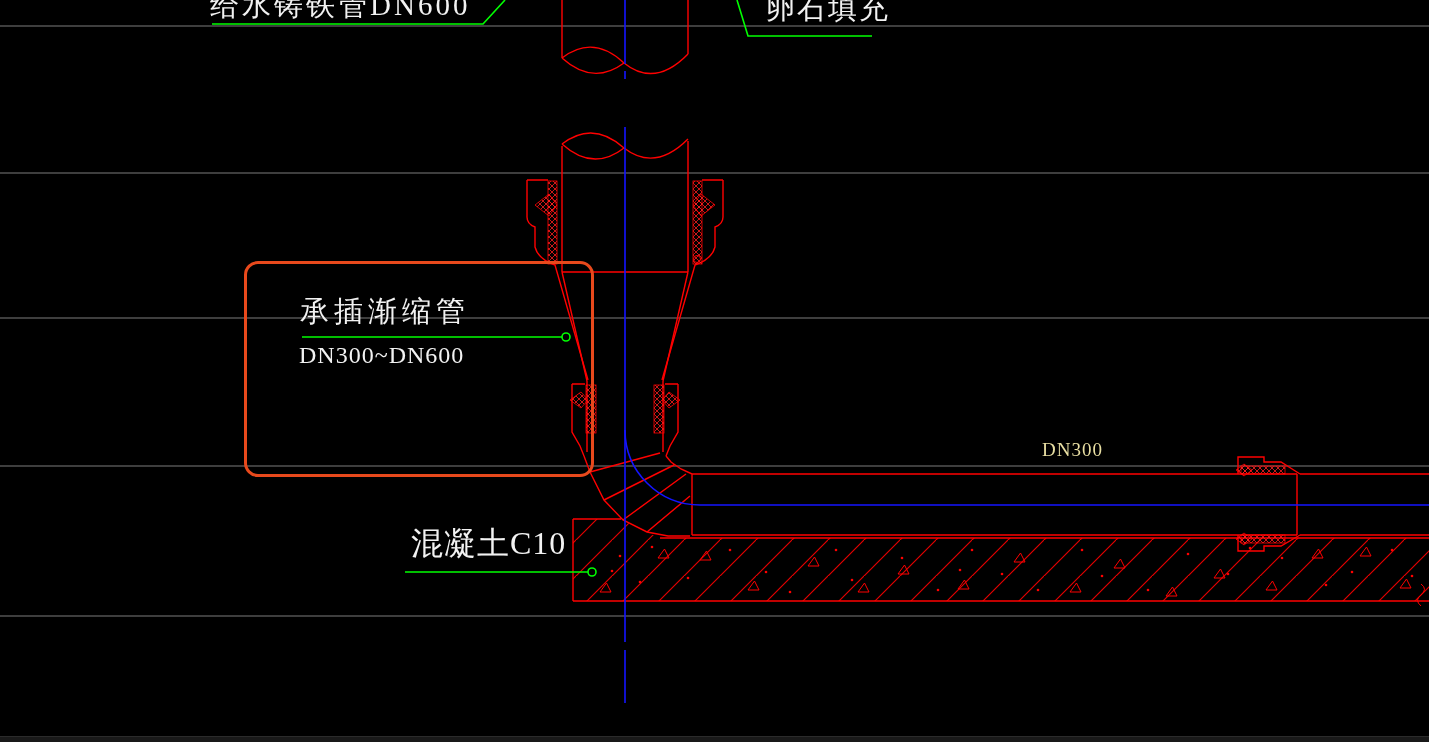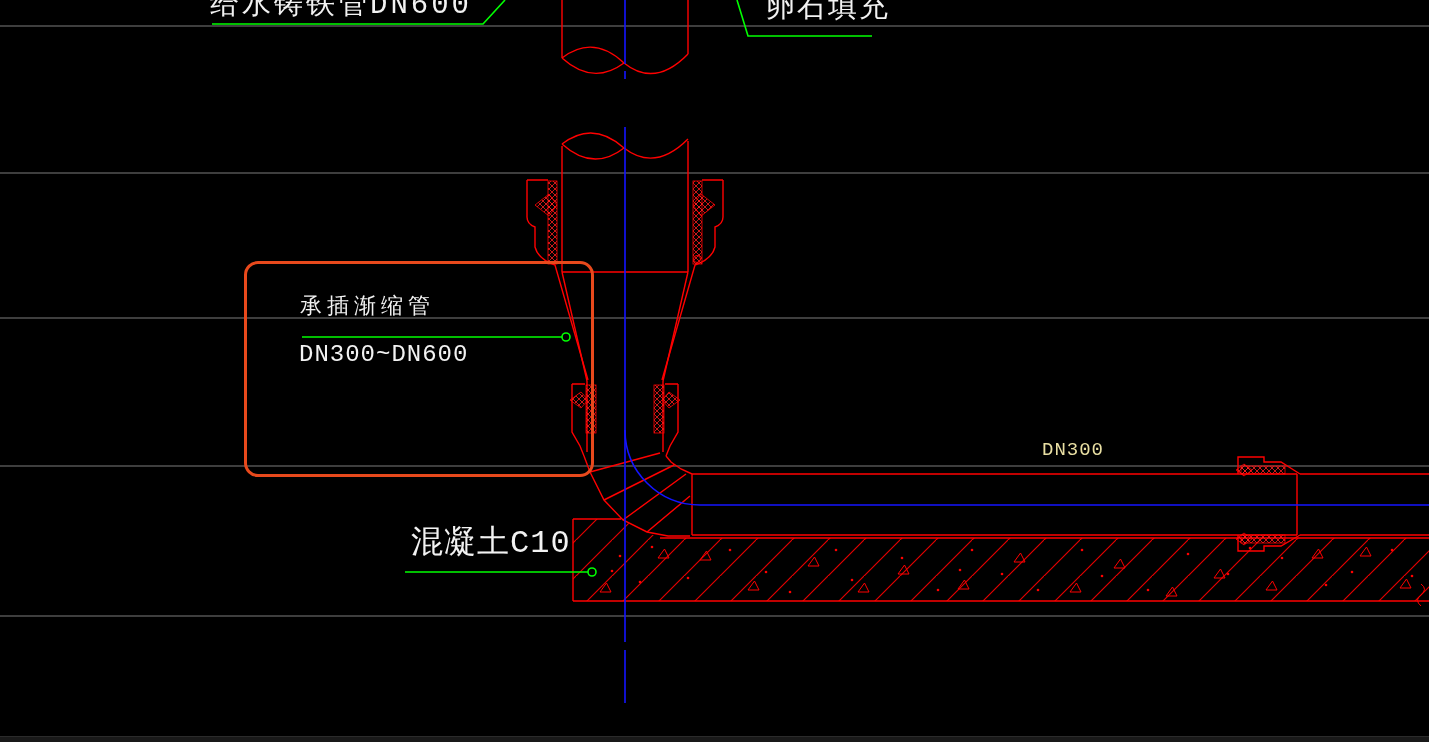--- a/index.html
+++ b/index.html
@@ -1,21 +1,21 @@
 <!DOCTYPE html>
 <html style="--c-red: #ff0000; --c-blue: #1414ff; --c-green: #00ff00; --c-gray: #7d7d7d; --c-white: #f2f2f2; --c-cream: #e9dfa3; --c-orange: #e8491c; --c-bg: #000000;"><head>
 <meta charset="utf-8">
 <style>
   :root{
     --c-red:#ff0000; --c-blue:#1414ff; --c-green:#00ff00; --c-gray:#7d7d7d;
     --c-white:#f2f2f2; --c-cream:#e9dfa3; --c-orange:#e8491c; --c-bg:#000000;
   }
   html,body{margin:0;padding:0;background:var(--c-bg);}
   #stage{position:relative;width:1429px;height:742px;background:var(--c-bg);
-         overflow:hidden;font-family:Liberation Mono, monospace;text-align:right;}
+         overflow:hidden;font-family:Liberation Serif, serif;text-align:right;}
   svg{position:absolute;left:0;top:0;}
   .g{stroke:var(--c-gray);stroke-width:1.2;}
   .r{stroke:var(--c-red);stroke-width:1.4;fill:none;}
   .rt{stroke:var(--c-red);stroke-width:1;fill:none;}
   .xh{fill:url(#xh);stroke:var(--c-red);stroke-width:.8;}
   .b{stroke:var(--c-blue);stroke-width:1.6;fill:none;}
   .gn{stroke:var(--c-green);stroke-width:1.6;fill:none;}
   .dot{fill:var(--c-red);}
   .lbl{position:absolute;color:var(--c-white);font-weight:400;white-space:nowrap;
        line-height:1.1;}
@@ -148,19 +148,19 @@
       <circle class="gn" cx="566" cy="337" r="4"></circle>
       <path class="gn" d="M405,572 H588"></path>
       <circle class="gn" cx="592" cy="572" r="4"></circle>
     </g>
   </svg>
 
   <div id="hl-box"></div>
 
   <div class="lbl" style="left:210px;top:-10px;font-size:29px;letter-spacing:3px;">给水铸铁管DN600</div>
   <div class="lbl" style="left:766px;top:-7px;font-size:29px;letter-spacing:2px;">卵石填充</div>
-  <div class="lbl" style="left:300px;top:296px;font-size:22px;letter-spacing:5px;">承插渐缩管</div>
+  <div class="lbl" style="left:300px;top:296px;font-size:29px;letter-spacing:5px;">承插渐缩管</div>
   <div class="lbl" style="left:299px;top:342px;font-size:24px;letter-spacing:1px;">DN300~DN600</div>
   <div class="lbl" style="left:396px;top:526px;font-size:32px;letter-spacing:1px;margin-left:15px;">混凝土C10</div>
   <div class="lbl" style="left:1042px;top:440px;font-size:19px;letter-spacing:1px;color:var(--c-cream);">DN300</div>
 
   <div id="bottom-strip"></div>
 </div>
 
 </body></html>

